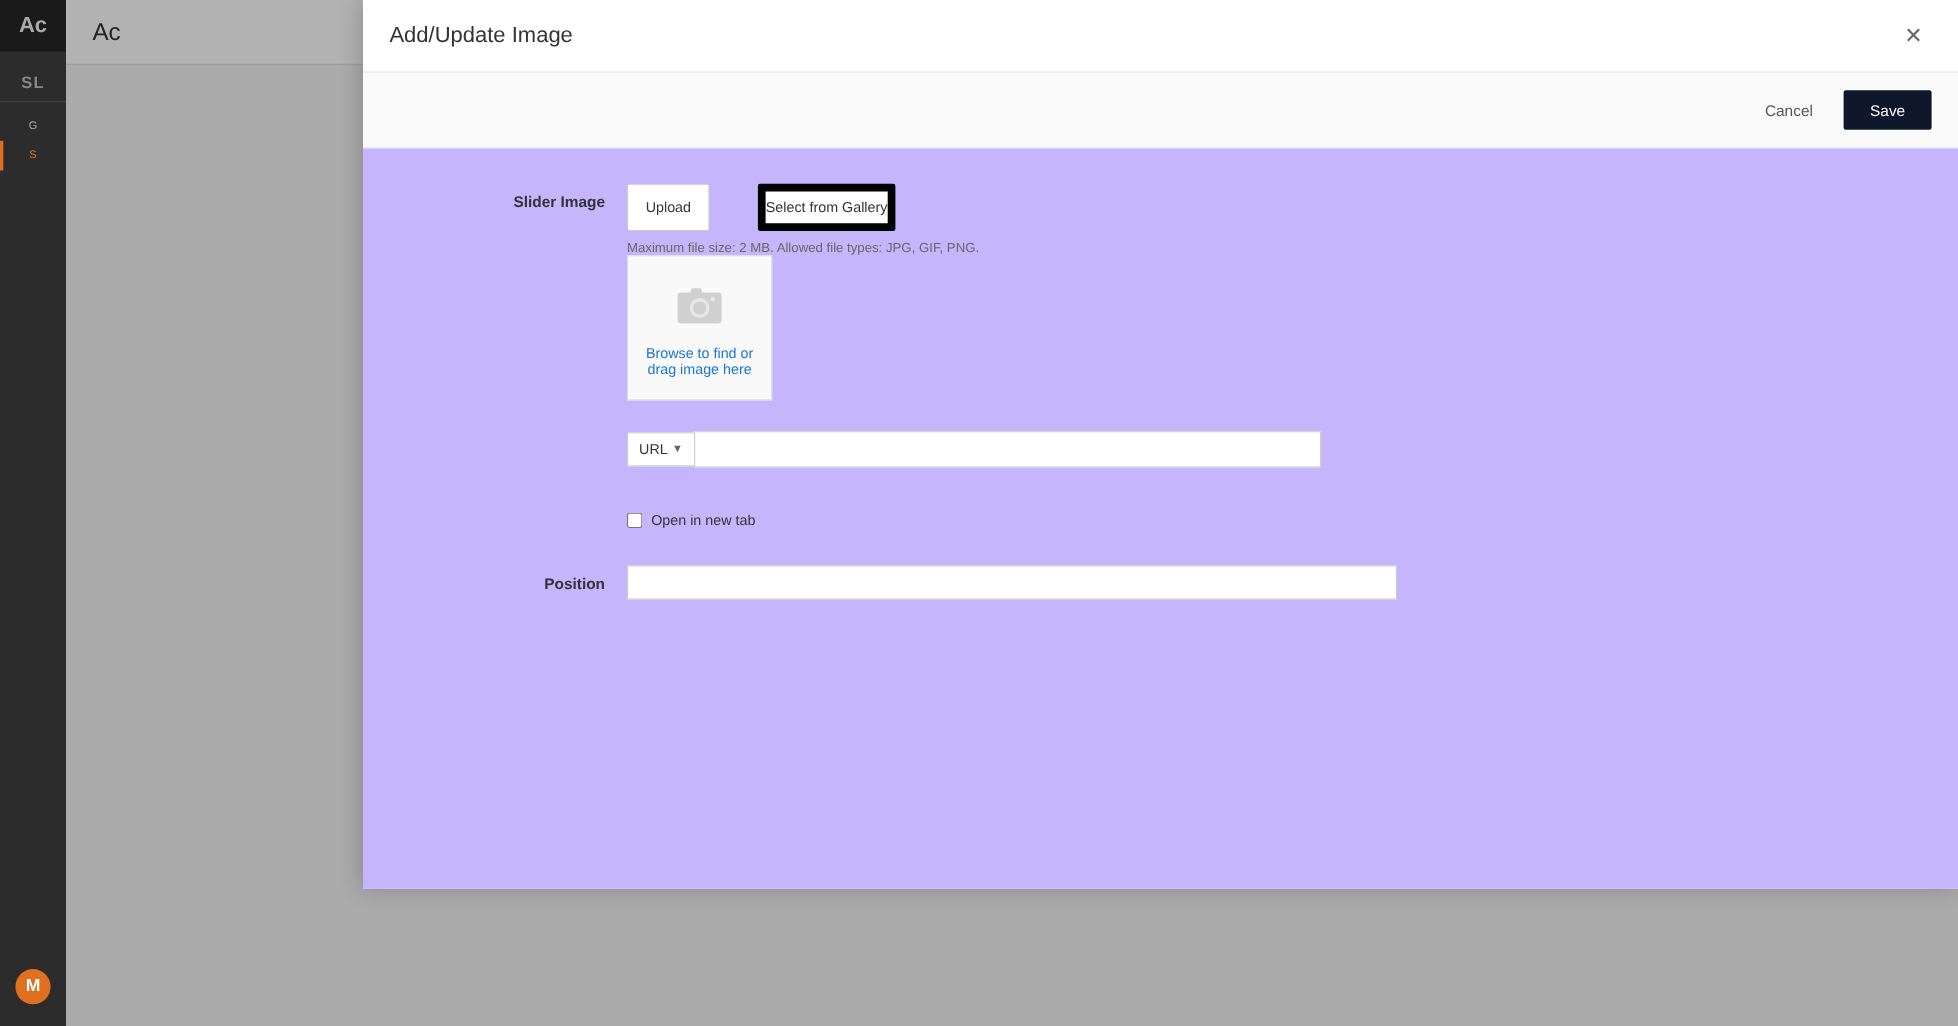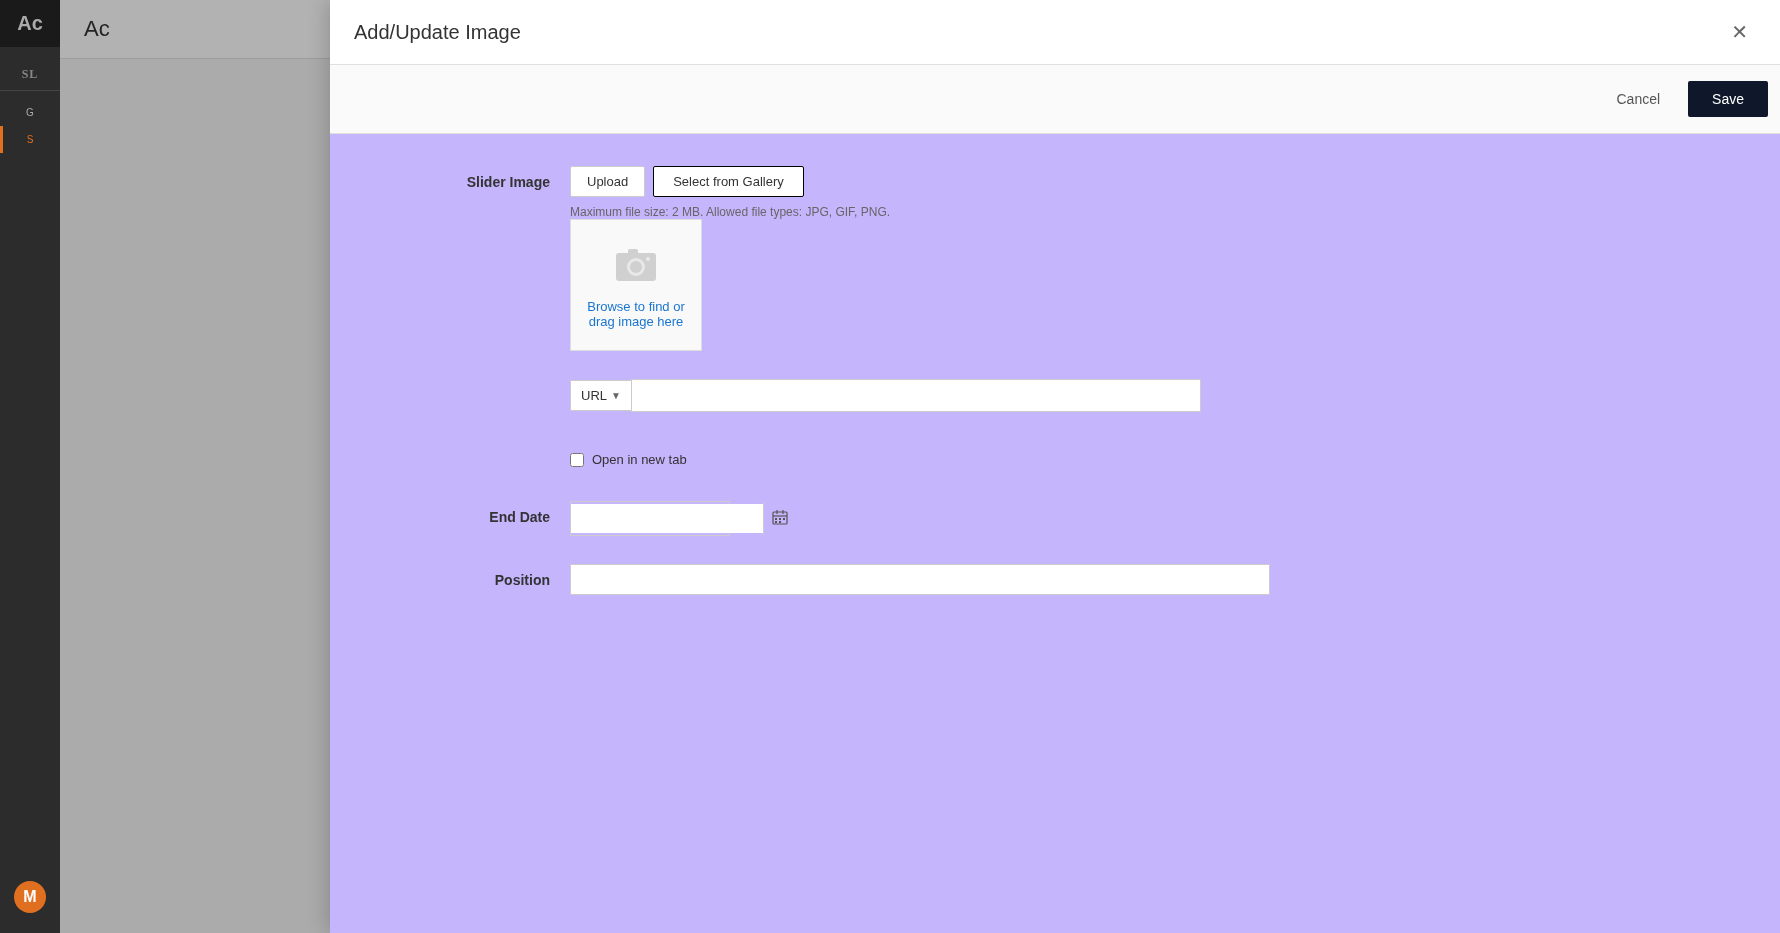--- a/index.html
+++ b/index.html
@@ -29,27 +29,26 @@
       width: 100%;
       background: #1a1a1a;
       padding: 12px 0;
       text-align: center;
       color: #aaa;
       font-size: 20px;
       font-weight: bold;
     }
     .sidebar-section-label {
       color: #888;
-      font-size: 12px;
+      font-size: 15px;
       font-weight: bold;
       letter-spacing: 1px;
       margin-top: 20px;
       padding: 0 8px;
       text-align: center;
-      font-family: Liberation Serif, serif;
     }
     .sidebar-divider {
       width: 100%;
       height: 1px;
       background: #444;
       margin: 8px 0;
     }
     .sidebar-bottom {
       position: absolute;
       bottom: 20px;
@@ -109,21 +108,21 @@
       background: rgba(0,0,0,0.3);
       z-index: 100;
       display: flex;
       align-items: flex-start;
       justify-content: flex-end;
     }
 
     
     .modal-panel {
       width: 1450px;
-      height: 933px;
+      height: 808px;
       background: #fff;
       display: flex;
       flex-direction: column;
       box-shadow: -2px 0 20px rgba(0,0,0,0.2);
       position: relative;
     }
 
     
     .modal-header {
       padding: 16px 24px;
@@ -142,21 +141,21 @@
       background: none;
       border: none;
       font-size: 20px;
       color: #666;
       cursor: pointer;
       padding: 4px 8px;
     }
 
     
     .action-bar {
-      padding: 16px 12px;
+      padding: 16px 24px;
       border-bottom: 1px solid #e0e0e0;
       display: flex;
       align-items: center;
       justify-content: flex-end;
       gap: 12px;
       background: #fafafa;
     }
     .btn-cancel {
       background: none;
       border: none;
@@ -215,26 +214,27 @@
       background: #fff;
       border: 1px solid #ccc;
       color: #333;
       font-size: 13px;
       padding: 7px 16px;
       cursor: pointer;
       border-radius: 2px;
     }
     .btn-gallery {
       background: #fff;
-      border: 1px solid #000000;
-      color: #333;
-      font-size: 13px;
-      padding: 7px 19px;
+      border: 7px solid #000000;
+      color: #333;
+      font-size: 13px;
+      padding: 7px 0;
       cursor: pointer;
       border-radius: 2px;
+      margin-left: 36px;
     }
 
     .file-hint {
       font-size: 12px;
       color: #666;
     }
 
     
     .image-drop-area {
       width: 132px;
@@ -472,41 +472,20 @@
           <div class="form-label"></div>
           <div class="form-field">
             <div class="checkbox-row">
               <input type="checkbox" id="openNewTab" style="">
               <label for="openNewTab" class="checkbox-label">Open in new tab</label>
             </div>
           </div>
         </div>
 
 
-        <div class="form-row">
-          <div class="form-label">End Date</div>
-          <div class="form-field">
-            <div class="date-input-wrapper">
-              <input class="date-input" type="text" value="" style="">
-              <button class="calendar-btn">
-                <svg width="16" height="16" viewBox="0 0 16 16" fill="none">
-                  <rect x="1" y="3" width="14" height="12" rx="1" stroke="#555" stroke-width="1.2" fill="none"></rect>
-                  <line x1="1" y1="7" x2="15" y2="7" stroke="#555" stroke-width="1.2"></line>
-                  <line x1="5" y1="1" x2="5" y2="5" stroke="#555" stroke-width="1.2"></line>
-                  <line x1="11" y1="1" x2="11" y2="5" stroke="#555" stroke-width="1.2"></line>
-                  <rect x="3" y="9" width="2" height="2" fill="#555"></rect>
-                  <rect x="7" y="9" width="2" height="2" fill="#555"></rect>
-                  <rect x="11" y="9" width="2" height="2" fill="#555"></rect>
-                  <rect x="3" y="12" width="2" height="2" fill="#555"></rect>
-                  <rect x="7" y="12" width="2" height="2" fill="#555"></rect>
-                </svg>
-              </button>
-            </div>
-          </div>
-        </div>
 
         <div class="form-row">
           <div class="form-label">Position</div>
           <div class="form-field">
             <input class="position-input" type="text" value="" style="">
           </div>
         </div>
 
       </div>
     </div>

